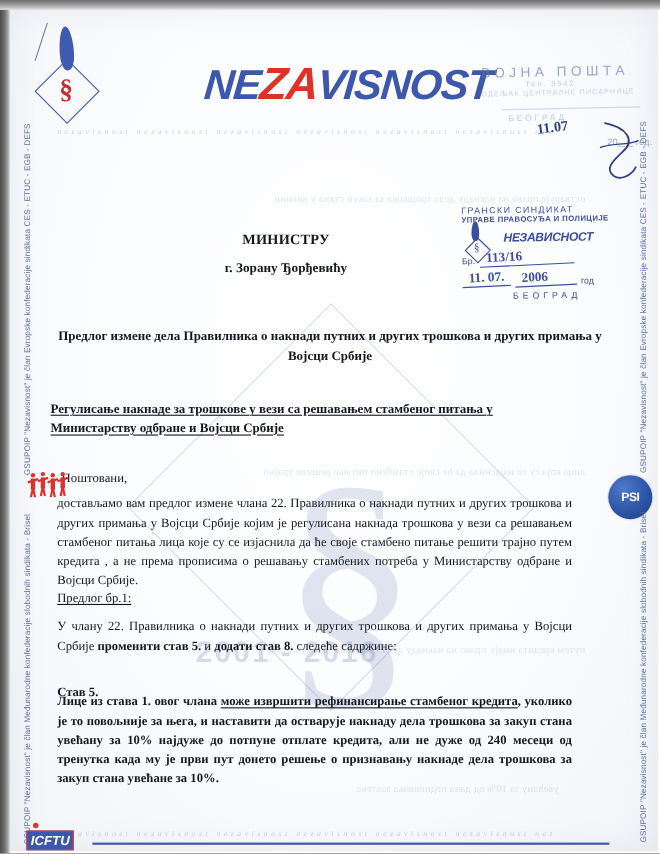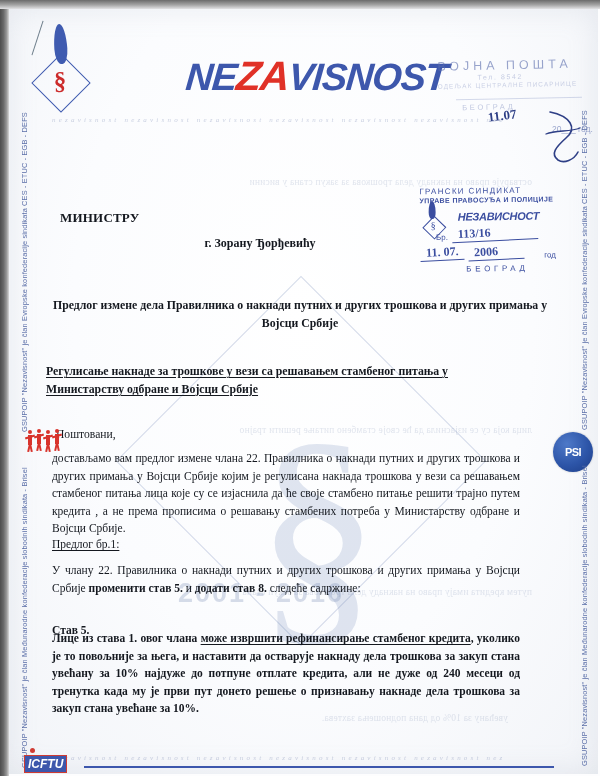--- a/index.html
+++ b/index.html
@@ -123,21 +123,21 @@
     color:#3b4ea0;font-family:"Liberation Sans",sans-serif;
     transform:rotate(-.8deg);
   }
   #stamp-union .u1{font-size:8px;letter-spacing:1.3px;}
   #stamp-union .u2{font-size:7px;letter-spacing:.4px;font-weight:700;margin-top:1px;}
   #stamp-union .u3{
     font-family:"Liberation Sans",sans-serif;font-weight:700;font-style:italic;
     font-size:11px;margin:7px 0 0 38px;letter-spacing:-.3px;
   }
   #stamp-union .row{display:flex;align-items:flex-end;gap:4px;margin-top:3px;}
-  #stamp-union .lbl{font-size:8px;margin-left:16px;}
+  #stamp-union .lbl{font-size:8px;}
   #stamp-union .val{
     font-family:"Liberation Serif",serif;font-size:12px;font-weight:700;
     border-bottom:1px solid #3b4ea0;min-width:76px;padding:0 4px 0 6px;
     transform:rotate(-2deg);
   }
   #stamp-union .u6{font-size:8px;letter-spacing:3.6px;text-align:center;margin-top:4px;margin-right:24px;}
   #stamp-diamond{
     position:absolute;left:6px;top:32px;width:15px;height:15px;
     border:1px solid #3b4ea0;transform:rotate(45deg);
   }
@@ -147,21 +147,21 @@
     font-family:"Liberation Serif",serif;font-size:10px;color:#3b4ea0;
   }
   #stamp-quill{
     position:absolute;left:9px;top:14px;width:7px;height:18px;
     background:#3b4ea0;border-radius:50% 50% 40% 40%/62% 62% 38% 38%;
   }
 
   
   .t{position:absolute;color:#14181f;}
   #addr1{left:60px;top:180px;width:460px;text-align:center;font-size:13.5px;font-weight:700;letter-spacing:.1px;}
-  #addr2{left:60px;top:210px;width:400px;font-size:13px;font-weight:700;letter-spacing:.2px;}
+  #addr2{left:60px;top:210px;width:400px;text-align:center;font-size:13px;font-weight:700;letter-spacing:.2px;}
   #addr3{left:60px;top:236px;width:400px;text-align:center;font-size:12px;font-weight:700;}
 
   #subject{left:48px;top:296px;width:504px;text-align:center;font-size:11.8px;font-weight:700;line-height:18px;}
 
   #regline{left:46px;top:362px;width:470px;font-size:11.8px;font-weight:700;line-height:18px;
            text-decoration:underline;text-underline-offset:2px;}
 
   #greet{left:56px;top:428px;font-size:11.6px;}
   #para1{left:52px;top:450px;width:468px;font-size:11.5px;line-height:17.5px;text-align:justify;}
 

